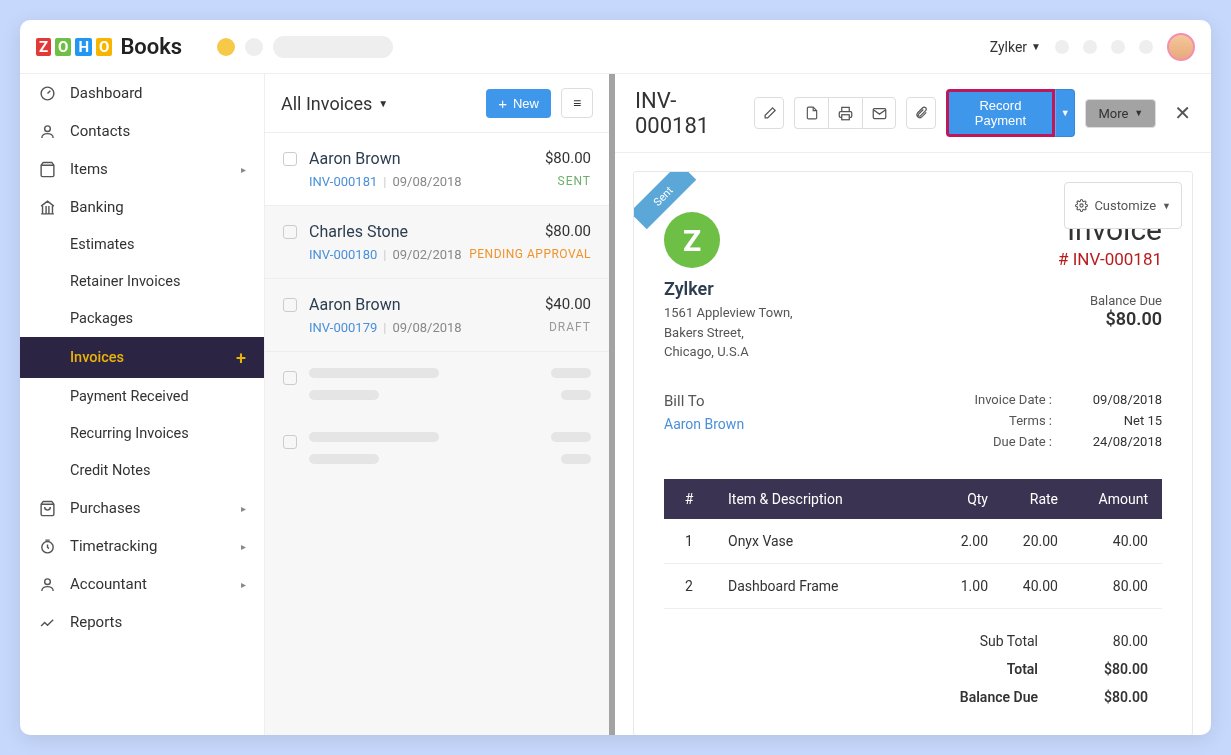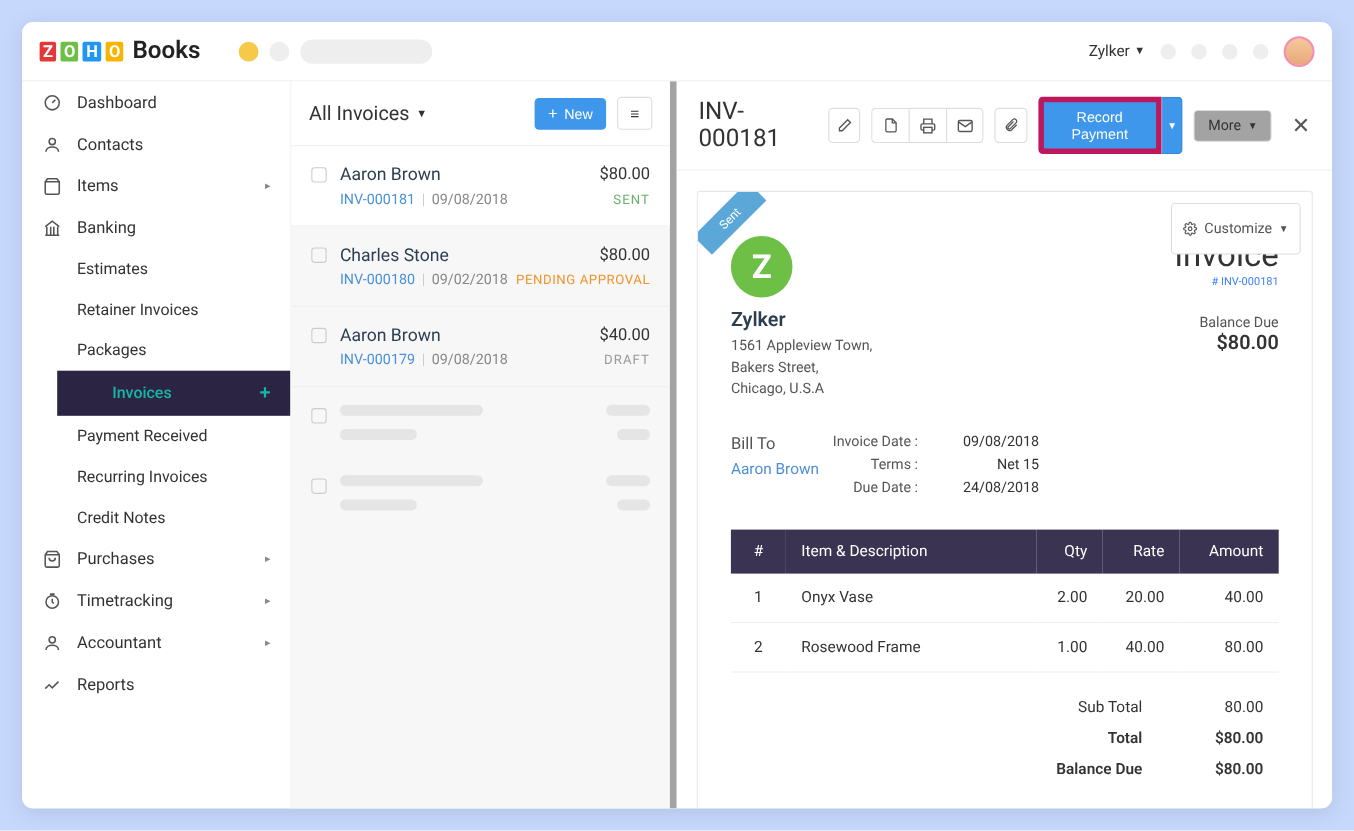--- a/index.html
+++ b/index.html
@@ -19,21 +19,21 @@
 .org { font-size: 14px; display: flex; align-items: center; gap: 4px; cursor: pointer; }
 .small-dot { width: 14px; height: 14px; border-radius: 50%; background: #eee; }
 .avatar { width: 28px; height: 28px; border-radius: 50%; background: linear-gradient(#f4c89a, #e8a87c); border: 2px solid #f48fb1; }
 .body { flex: 1; display: flex; min-height: 0; }
 .sidebar { width: 245px; border-right: 1px solid #eee; overflow-y: auto; }
 .nav-item { display: flex; align-items: center; padding: 10px 18px; gap: 14px; cursor: pointer; color: #333; font-size: 15px; }
 .nav-item.expanded { background: #eeeeee; }
 .nav-icon { width: 18px; height: 18px; display: inline-flex; align-items: center; justify-content: center; }
 .nav-chev { margin-left: auto; font-size: 10px; color: #888; }
 .nav-sub { padding: 10px 18px 10px 50px; cursor: pointer; font-size: 14.5px; color: #333; }
-.nav-sub.active { background: #2c2443; color: #14b8a6; display: flex; align-items: center; font-weight: 500; margin-left: 32px; }
+.nav-sub.active { background: #2c2443; color: #eab308; display: flex; align-items: center; font-weight: 500; }
 .nav-sub.active .plus { margin-left: auto; font-size: 18px; }
 .listcol { width: 350px; border-right: 6px solid #a3a3a3; display: flex; flex-direction: column; background: #f7f7f7; }
 .list-hdr { background: #fff; padding: 14px 16px; display: flex; align-items: center; gap: 10px; border-bottom: 1px solid #eee; }
 .list-title { font-size: 18px; display: flex; align-items: center; gap: 6px; cursor: pointer; }
 .btn-new { margin-left: auto; background: #3e97eb; color: #fff; border: none; border-radius: 4px; padding: 6px 12px; display: flex; align-items: center; gap: 6px; cursor: pointer; font-size: 13px; }
 .btn-ham { border: 1px solid #ddd; background: #fff; border-radius: 4px; width: 32px; height: 30px; display: flex; align-items: center; justify-content: center; cursor: pointer; }
 .inv-row { padding: 16px 18px; border-bottom: 1px solid #eee; display: flex; gap: 12px; cursor: pointer; }
 .inv-row.sel { background: #fff; }
 .chk { width: 14px; height: 14px; border: 1.5px solid #ccc; border-radius: 3px; margin-top: 3px; flex-shrink: 0; }
 .inv-main { flex: 1; }
@@ -51,38 +51,38 @@
 .skel-bar { height: 10px; background: #e5e5e5; border-radius: 5px; }
 .detail { flex: 1; display: flex; flex-direction: column; min-width: 0; }
 .detail-hdr { padding: 14px 20px; display: flex; align-items: center; gap: 10px; border-bottom: 1px solid #eee; }
 .detail-title { font-size: 22px; color: #333; }
 .hdr-spacer { flex: 1; }
 .icon-btn { border: 1px solid #ddd; background: #fff; width: 34px; height: 32px; border-radius: 4px; display: flex; align-items: center; justify-content: center; cursor: pointer; color: #555; }
 .icon-group { display: flex; }
 .icon-group .icon-btn { border-radius: 0; border-right: none; }
 .icon-group .icon-btn:first-child { border-radius: 4px 0 0 4px; }
 .icon-group .icon-btn:last-child { border-radius: 0 4px 4px 0; border-right: 1px solid #ddd; }
-.btn-primary { background: #3e97eb; color: #fff; border: 5px solid #be185d; border-radius: 4px 0 0 4px; padding: 6px 12px; cursor: pointer; font-size: 13px; }
+.btn-primary { background: #3e97eb; color: #fff; border: 3px solid #be185d; border-radius: 4px 0 0 4px; padding: 6px 12px; cursor: pointer; font-size: 13px; }
 .btn-primary-caret { background: #3e97eb; color: #fff; border: 1px solid #3589d8; border-left-color: #fff3; border-radius: 0 4px 4px 0; width: 24px; display: flex; align-items: center; justify-content: center; cursor: pointer; }
 .btn-more { border: 1px solid #ddd; background: #a3a3a3; border-radius: 4px; padding: 6px 12px; display: flex; align-items: center; gap: 6px; cursor: pointer; font-size: 13px; }
 .close-x { font-size: 20px; cursor: pointer; color: #555; margin-left: 8px; }
 .detail-body { flex: 1; padding: 18px; overflow: auto; }
 .paper { border: 1px solid #e8e8e8; border-radius: 3px; position: relative; padding: 30px 30px 24px; }
 .ribbon { position: absolute; top: 12px; left: -6px; width: 70px; height: 24px; background: #5ba8d8; color: #fff; font-size: 11px; display: flex; align-items: center; justify-content: center; transform: rotate(-45deg); transform-origin: center; }
 .ribbon-wrap { position: absolute; top: 0; left: 0; width: 80px; height: 80px; overflow: hidden; }
 .cust-btn { position: absolute; top: 10px; right: 10px; border: 1px solid #ddd; background: #fff; border-radius: 4px; padding: 15px 10px; display: flex; align-items: center; gap: 6px; cursor: pointer; font-size: 13px; color: #555; }
 .paper-head { display: flex; justify-content: space-between; margin-top: 10px; }
 .company-logo { width: 56px; height: 56px; border-radius: 50%; background: #6dbf45; color: #fff; display: flex; align-items: center; justify-content: center; font-size: 30px; font-weight: bold; }
 .company-name { font-size: 18px; font-weight: 600; margin-top: 10px; color: #2c3e50; }
 .addr { font-size: 13px; color: #555; margin-top: 4px; line-height: 1.5; }
 .doc-title { font-size: 30px; color: #333; text-align: right; }
-.doc-num { font-size: 10px; text-align: right; margin-top: 2px; color: #3b82f6; }
+.doc-num { font-size: 17px; text-align: right; margin-top: 2px; color: #b91c1c; }
 .bal-label { text-align: right; font-size: 13px; color: #555; margin-top: 24px; }
 .bal-amt { text-align: right; font-size: 18px; font-weight: 600; color: #333; }
-.billto-row { display: flex; margin-top: 30px; }
+.billto-row { display: flex; justify-content: space-between; margin-top: 30px; }
 .billto-label { font-size: 15px; color: #555; }
 .billto-name { color: #4a90d9; font-size: 14px; margin-top: 6px; }
 .meta { text-align: right; font-size: 13px; }
 .meta-row { display: flex; justify-content: flex-end; gap: 30px; margin-bottom: 6px; }
 .meta-k { color: #555; min-width: 90px; text-align: right; }
 .meta-v { min-width: 80px; text-align: right; color: #333; }
 .items { margin-top: 24px; width: 100%; border-collapse: collapse; }
 .items thead { background: #3a3352; color: #fff; }
 .items th { text-align: left; padding: 12px 14px; font-weight: 400; font-size: 14px; }
 .items th.r, .items td.r { text-align: right; }
@@ -425,21 +425,21 @@
             <tbody>
               <tr>
                 <td class="c">1</td>
                 <td>Onyx Vase</td>
                 <td class="r">2.00</td>
                 <td class="r">20.00</td>
                 <td class="r">40.00</td>
               </tr>
               <tr>
                 <td class="c">2</td>
-                <td>Rosewood Frame</td>
+                <td>Dashboard Frame</td>
                 <td class="r">1.00</td>
                 <td class="r">40.00</td>
                 <td class="r">80.00</td>
               </tr>
             </tbody>
           </table>
 
           <div class="totals">
             <div class="trow">
                 <span class="k">Sub Total</span>

